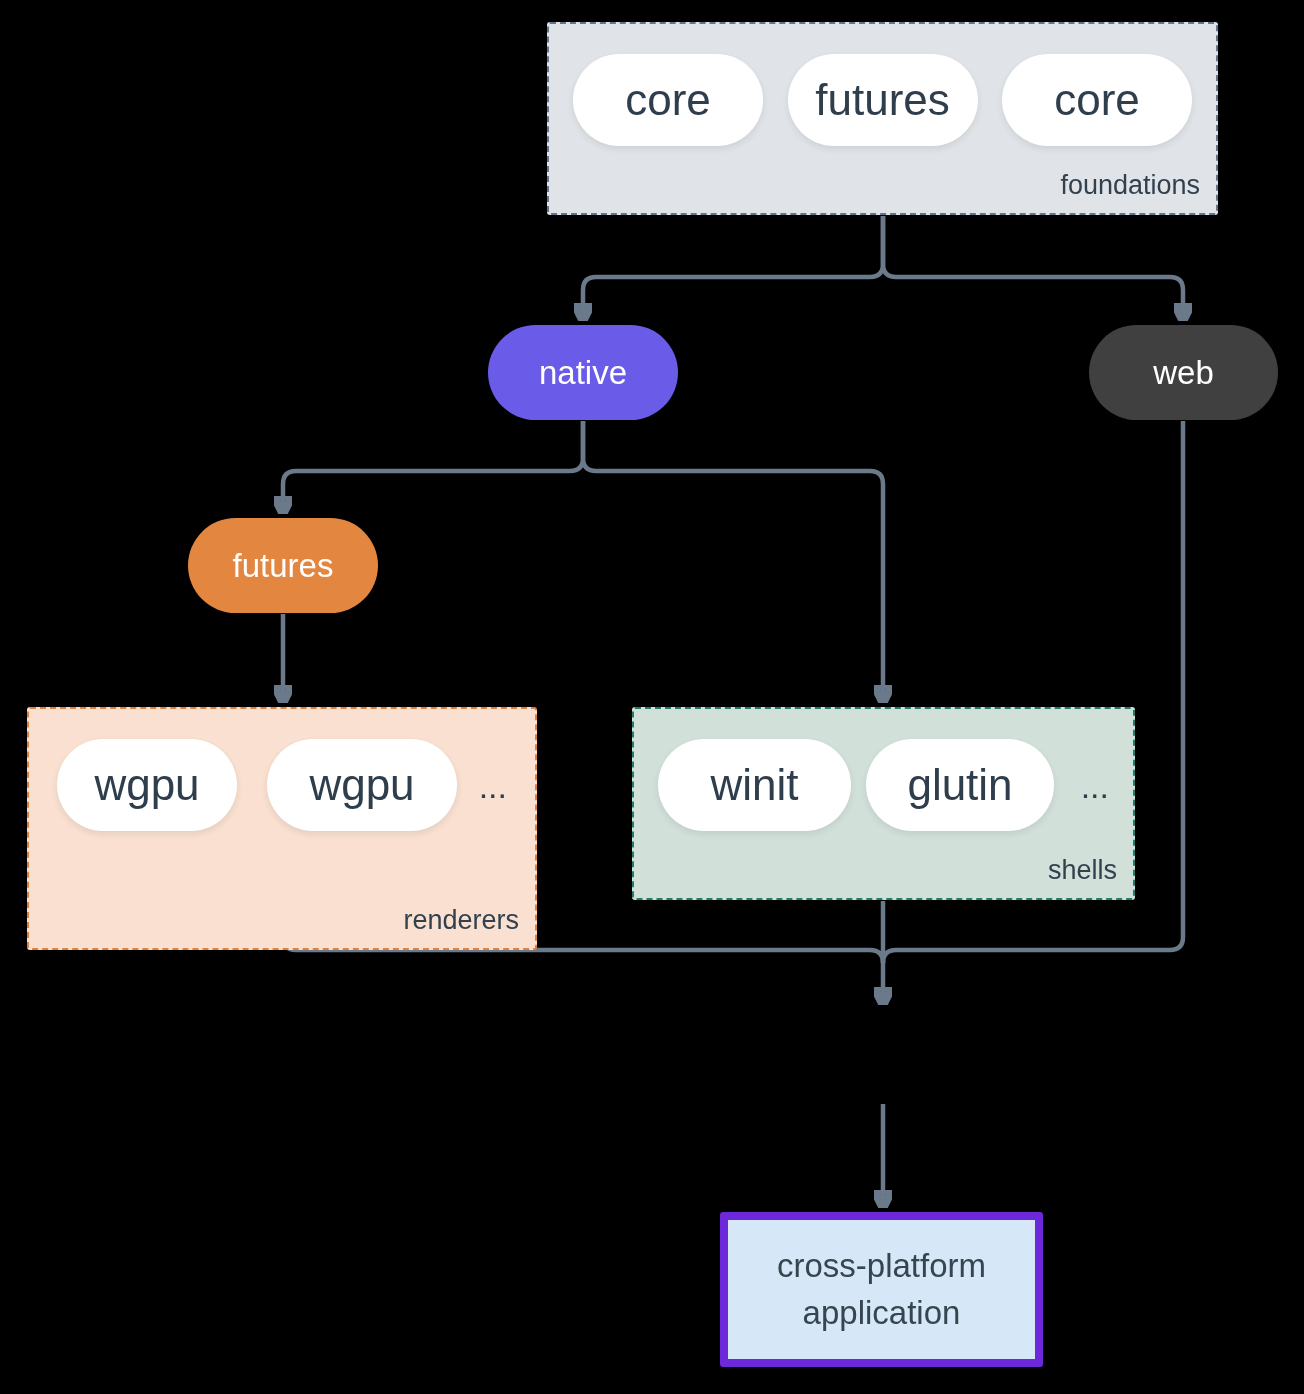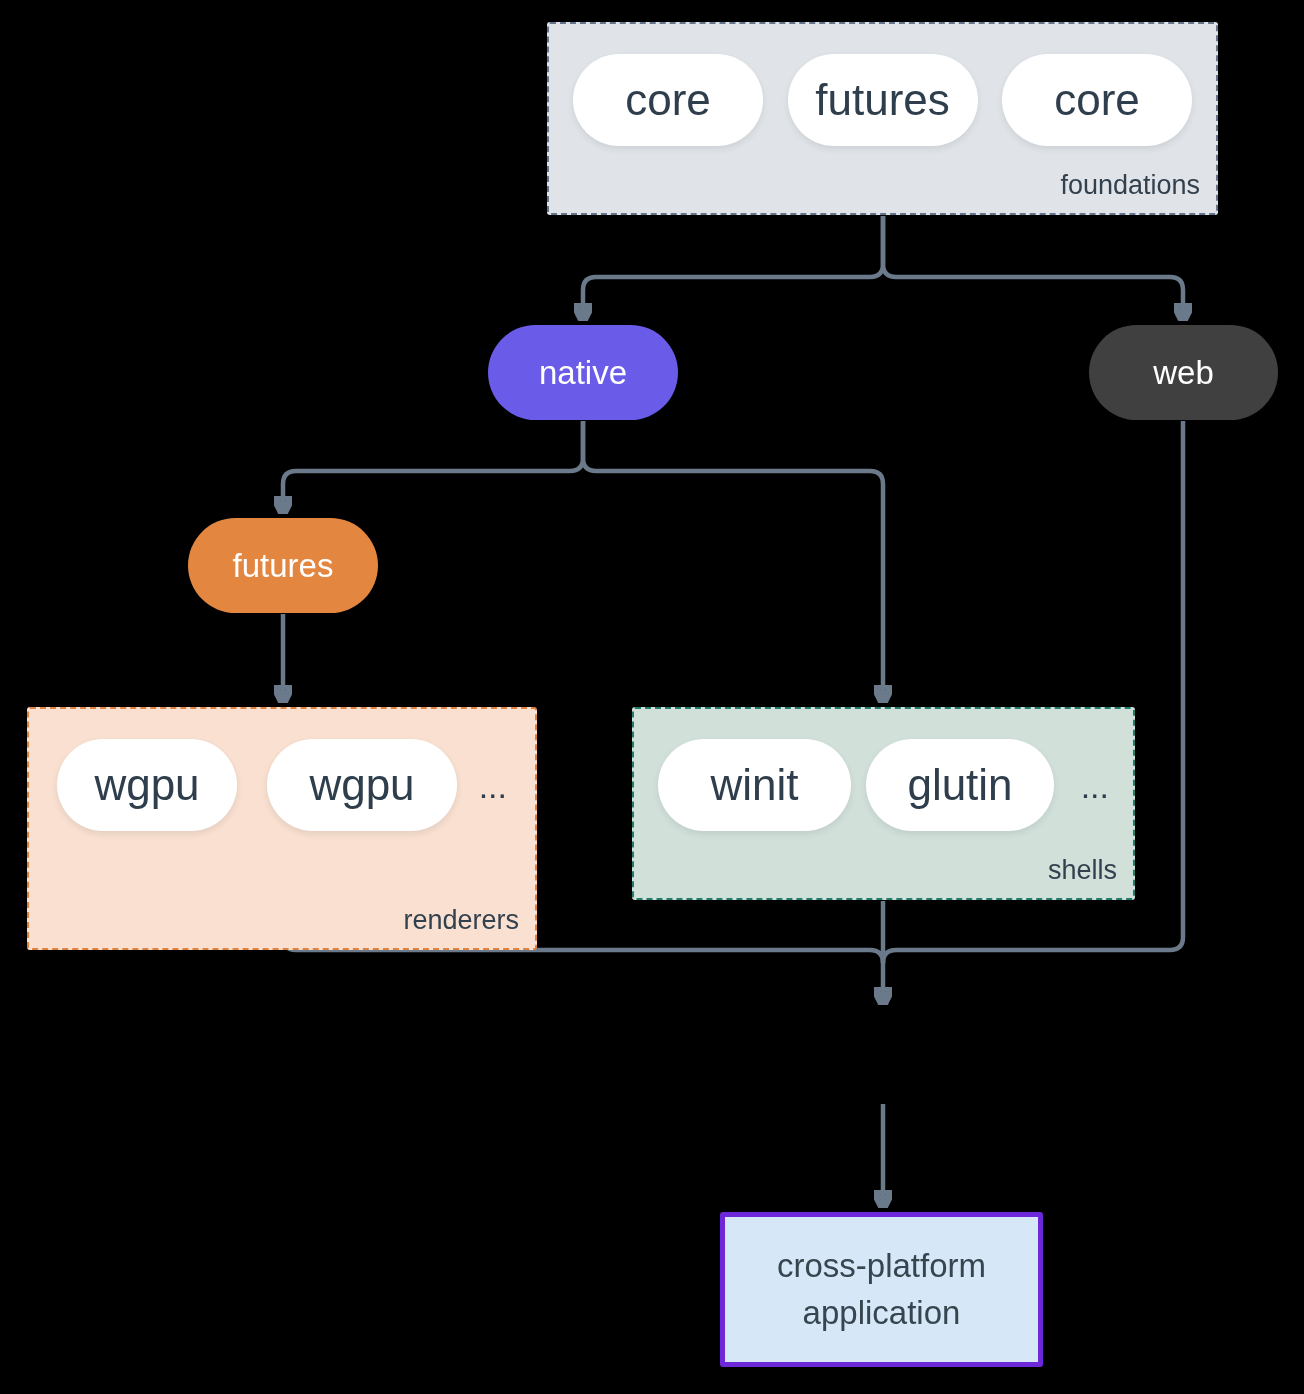--- a/index.html
+++ b/index.html
@@ -105,21 +105,21 @@
   .node--native   { left: 488px;  top: 325px;  width: 190px; height: 95px; background: #6a5ce8; }
   .node--web      { left: 1089px; top: 325px;  width: 189px; height: 95px; background: #404040; }
   .node--graphics { left: 188px;  top: 518px;  width: 190px; height: 95px; background: #e3863f; }
   .node--iced     { left: 790px;  top: 1009px; width: 187px; height: 94px; background: #2e8ad8; }
 
   .app-box {
     position: absolute;
     left: 720px; top: 1212px; width: 323px; height: 155px;
     box-sizing: border-box;
     background: #d6e7f8;
-    border: 5px solid #6d28d9;
+    border: 8px solid #6d28d9;
     border-radius: 3px;
     display: flex;
     flex-direction: column;
     align-items: center;
     justify-content: center;
     font-size: 33px;
     line-height: 1.42;
     color: #36454e;
   }
 </style>

